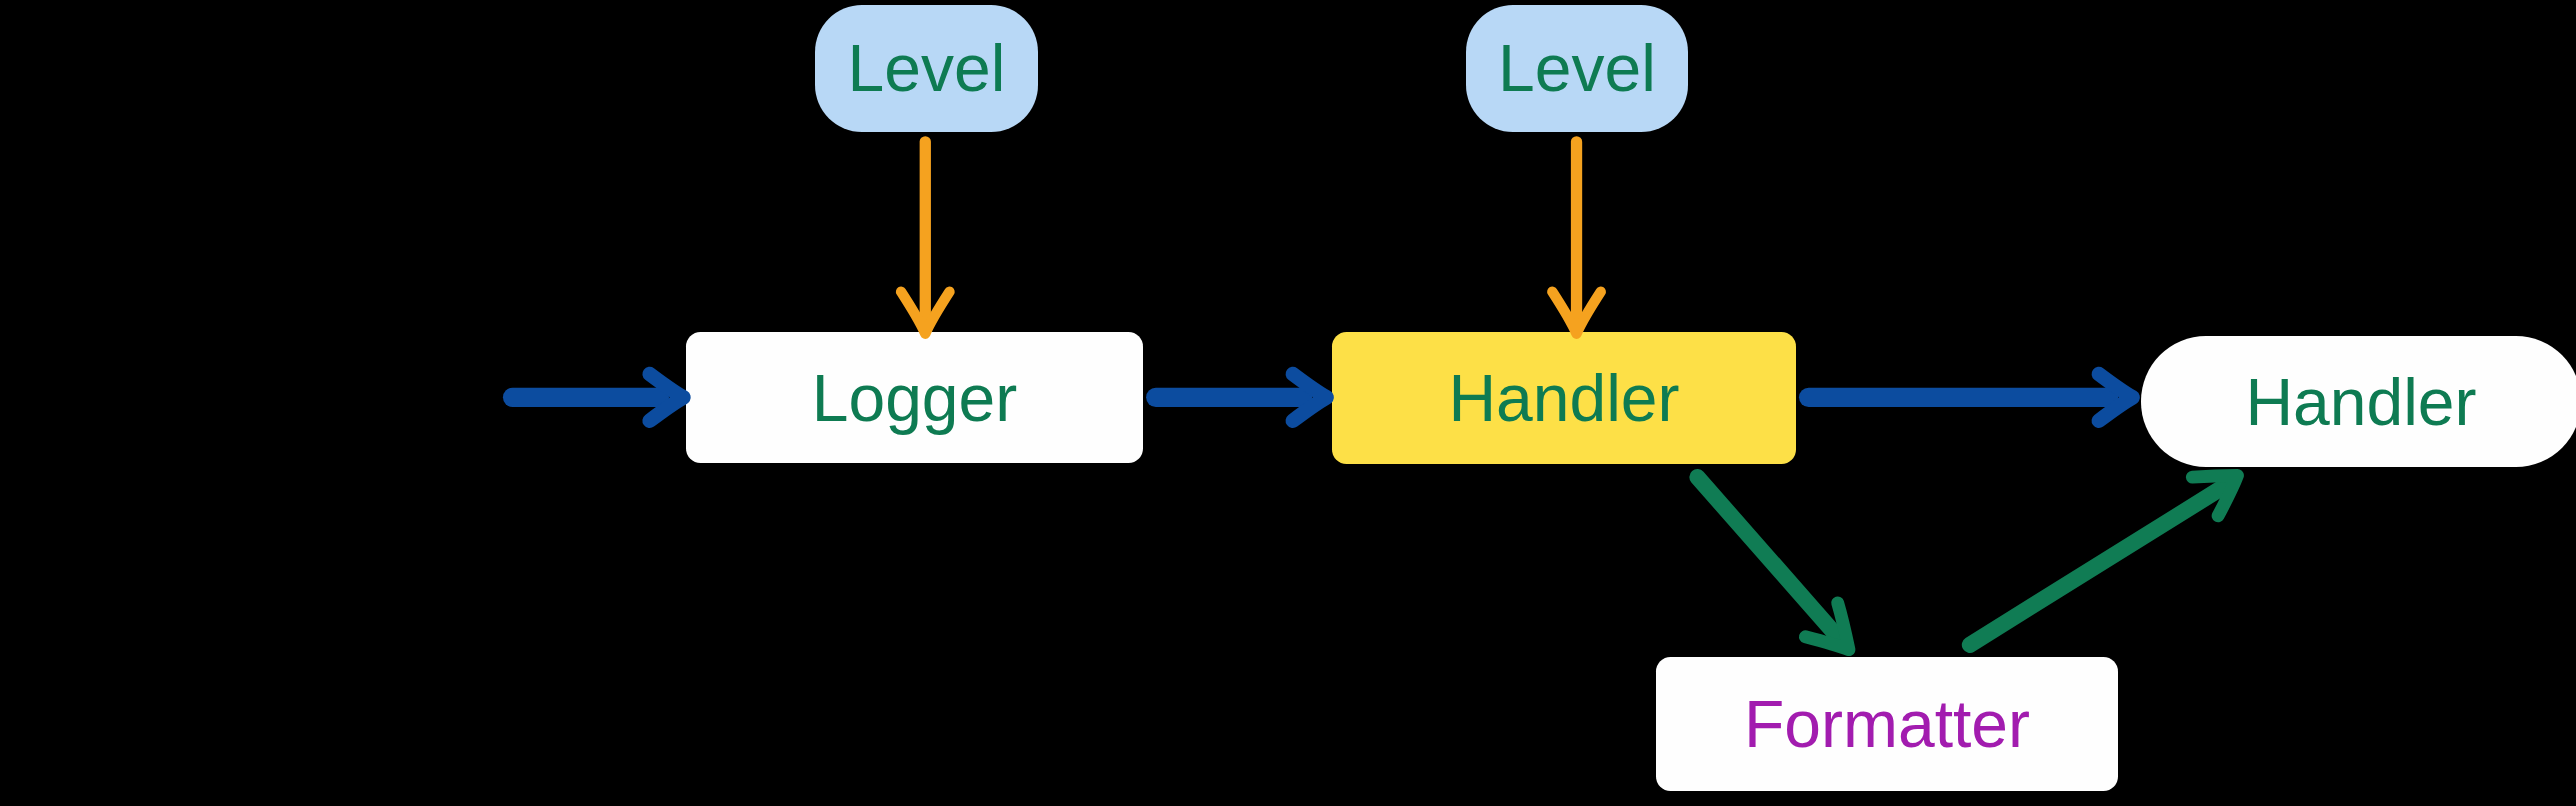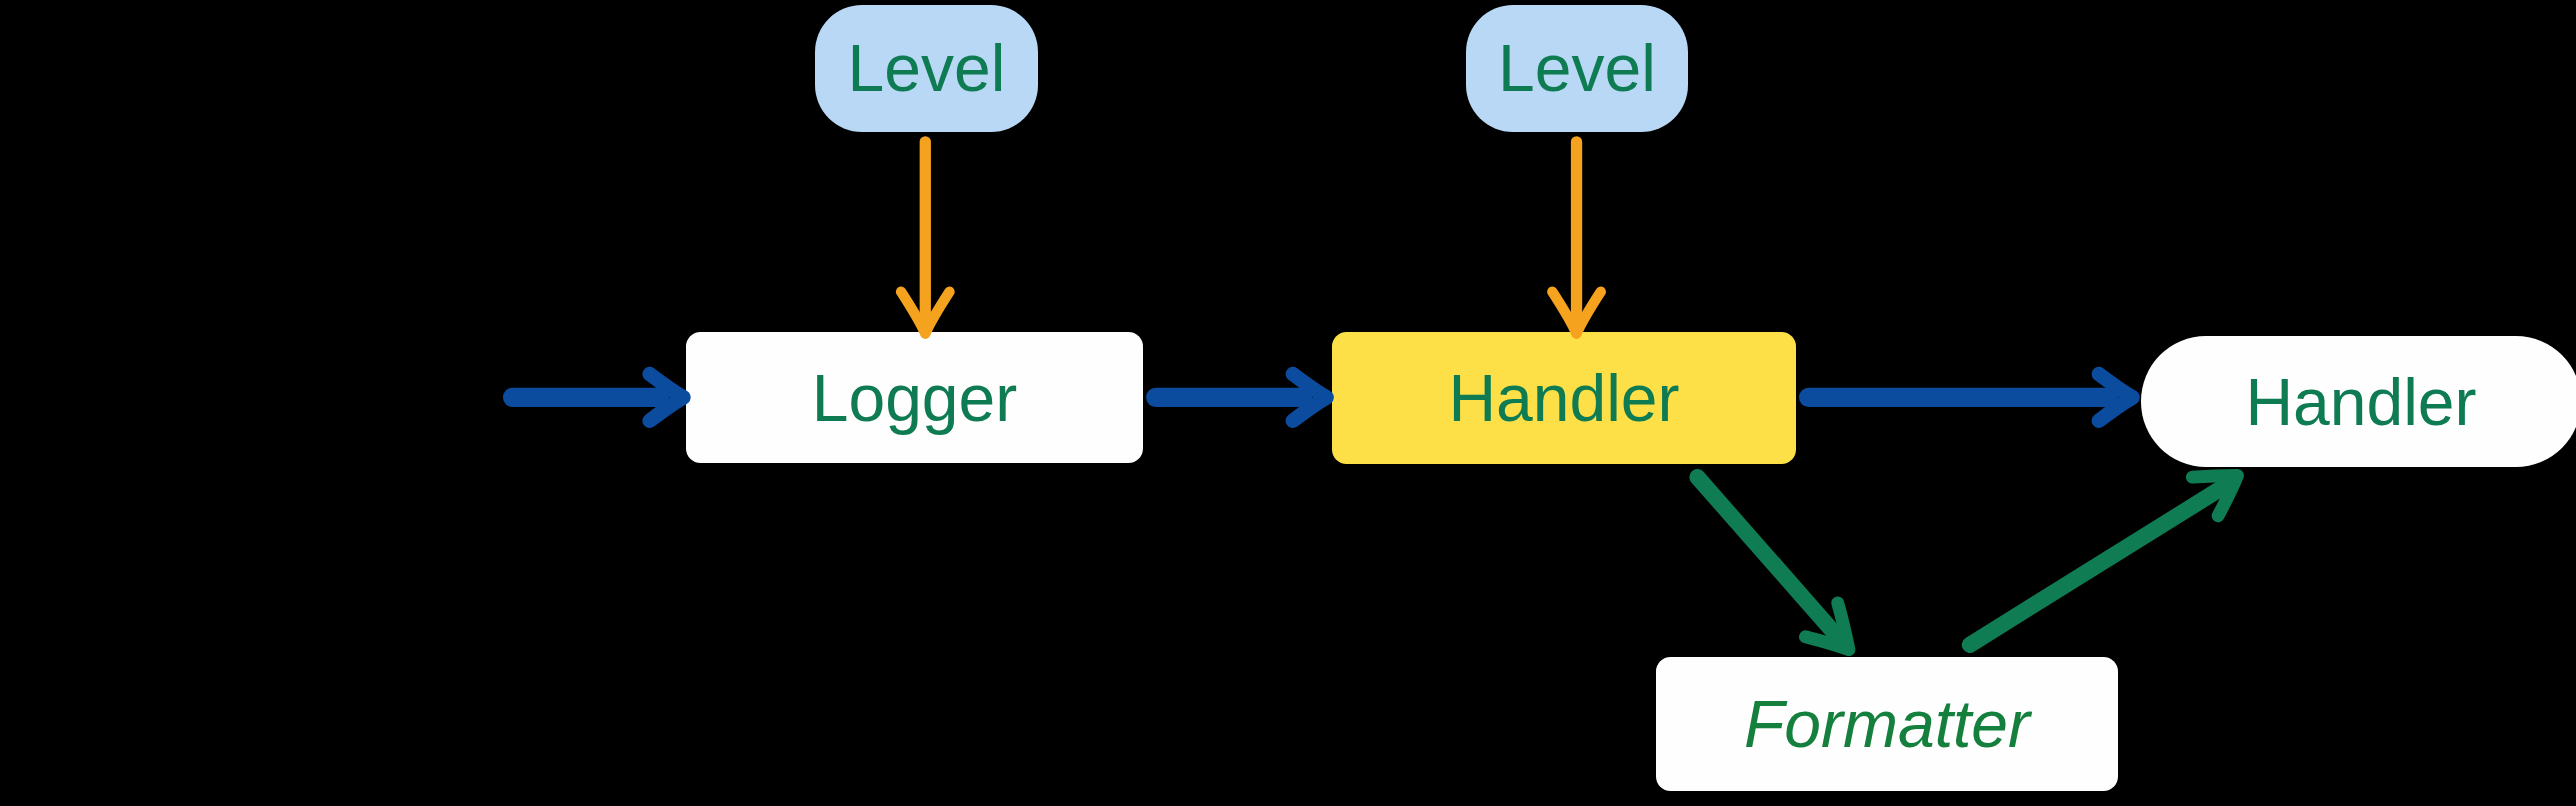--- a/index.html
+++ b/index.html
@@ -71,21 +71,21 @@
 
   <div class="node n-handler" style="background-color: #fde047;">
     <span class="label" style="color: rgb(14, 123, 82);">Handler</span>
   </div>
 
   <div class="node n-output" style="background-color: rgb(254, 254, 254);">
     <span class="label" style="color: rgb(14, 123, 82);">Handler</span>
   </div>
 
   <div class="node n-formatter" style="background-color: rgb(254, 254, 254);">
-    <span class="label" style="color: #15803d; font-style: italic;">Formatter</span>
+    <span class="label" style="color: #a21caf;">Formatter</span>
   </div>
 
   <svg class="arrow-layer" viewBox="0 0 3196 1000" xmlns="http://www.w3.org/2000/svg">
 
     <g class="arrow">
       <path d="M 600 493 L 782 493" stroke-width="24" stroke="#0C4C9F"></path>
       <path d="M 770 464 Q 798 485 812 493 Q 798 501 770 522" stroke-width="18" stroke="#0C4C9F"></path>
     </g>
 
     <g class="arrow">

